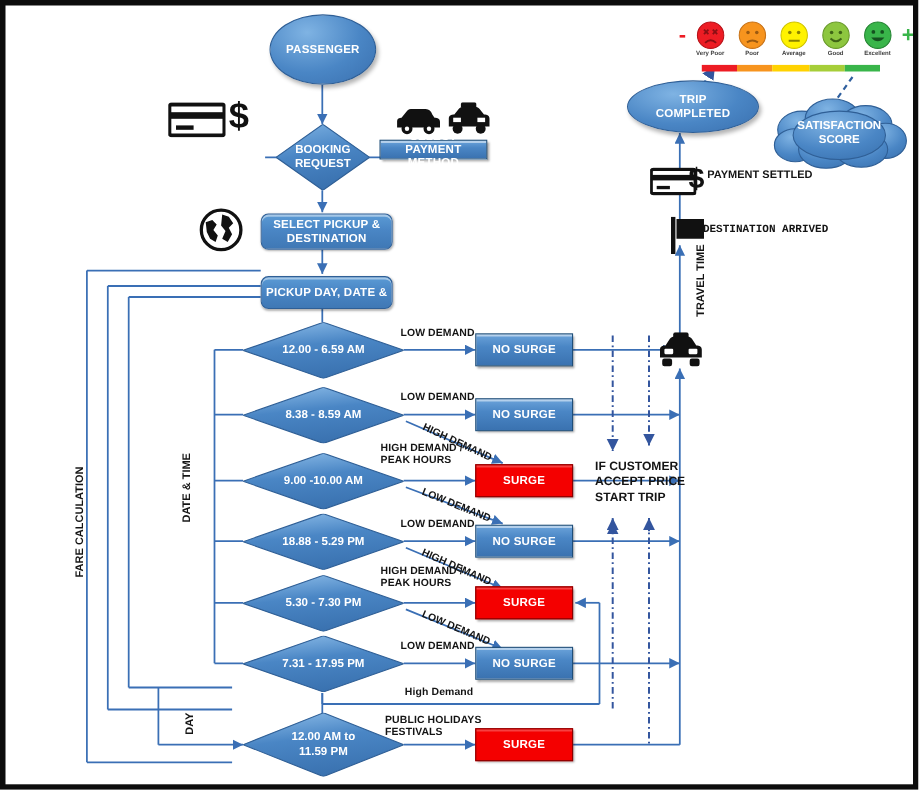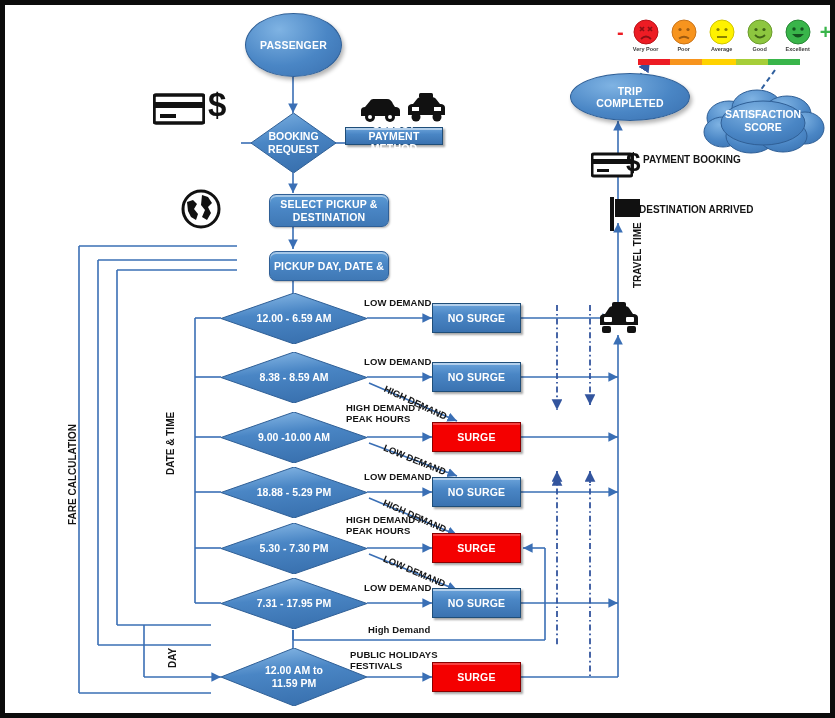--- a/index.html
+++ b/index.html
@@ -37,21 +37,20 @@
     letter-spacing: .2px;
     line-height: 1.15;
   }
   
   .proc {
     background: linear-gradient(180deg,#5b9bd5 0%,#4a86c5 45%,#3f78b5 100%);
     border: 1px solid #2f5f96;
     border-radius: 7px;
     box-shadow: inset 0 2px 0 rgba(255,255,255,.45), 1px 1px 2px rgba(0,0,0,.3);
     font-size: 10.5px;
-    margin-left: 32px;
   }
   
   .rect-blue {
     background: linear-gradient(180deg,#6ba3da 0%,#4a86c5 40%,#3a72b0 100%);
     border: 1px solid #1f4e79;
     box-shadow: inset 0 2px 0 rgba(255,255,255,.5), 2px 2px 2px rgba(0,0,0,.35);
     font-size: 10.5px;
   }
   .rect-red {
     background: #f40000;
@@ -366,24 +365,27 @@
   <div class="edge-label" style="left:359px;top:578px;">LOW DEMAND</div>
   <div class="edge-label" style="left:363px;top:620px;">High  Demand</div>
   <div class="edge-label" style="left:345px;top:645px;">PUBLIC HOLIDAYS
 FESTIVALS</div>
 
   <div class="side-label" style="left:62px;top:520px;transform:rotate(-90deg);">FARE CALCULATION</div>
   <div class="side-label" style="left:160px;top:470px;transform:rotate(-90deg);">DATE &amp; TIME</div>
   <div class="side-label" style="left:162px;top:663px;transform:rotate(-90deg);">DAY</div>
   <div class="side-label" style="left:627px;top:283px;transform:rotate(-90deg);">TRAVEL TIME</div>
 
-
-  <div class="note" style="left:638px;top:149px;font-size:10px;">PAYMENT BOOKING</div>
-
-  <div class="note" style="left:634px;top:199px;font-size:10px;">DESTINATION ARRIVED</div>
+  <div class="note" style="left:536px;top:412px;">IF CUSTOMER
+ACCEPT PRICE
+START TRIP</div>
+
+  <div class="note" style="left:638px;top:149px;font-size:10px;">PAYMENT SETTLED</div>
+
+  <div class="note" style="left:634px;top:199px;font-size:10px;font-family:Liberation Mono, monospace;">DESTINATION ARRIVED</div>
 
   <div class="node ellipse" style="left:565px;top:68px;width:120px;height:48px;white-space:pre-line;">
     <span>TRIP
 COMPLETED</span>
   </div>
 
   <div class="icon-abs" style="left:694px;top:83px;width:128px;height:66px;">
     <svg width="128" height="66" viewBox="0 0 128 66">
       <defs>
             <radialGradient id="cg" cx="0.4" cy="0.25" r="0.9">

